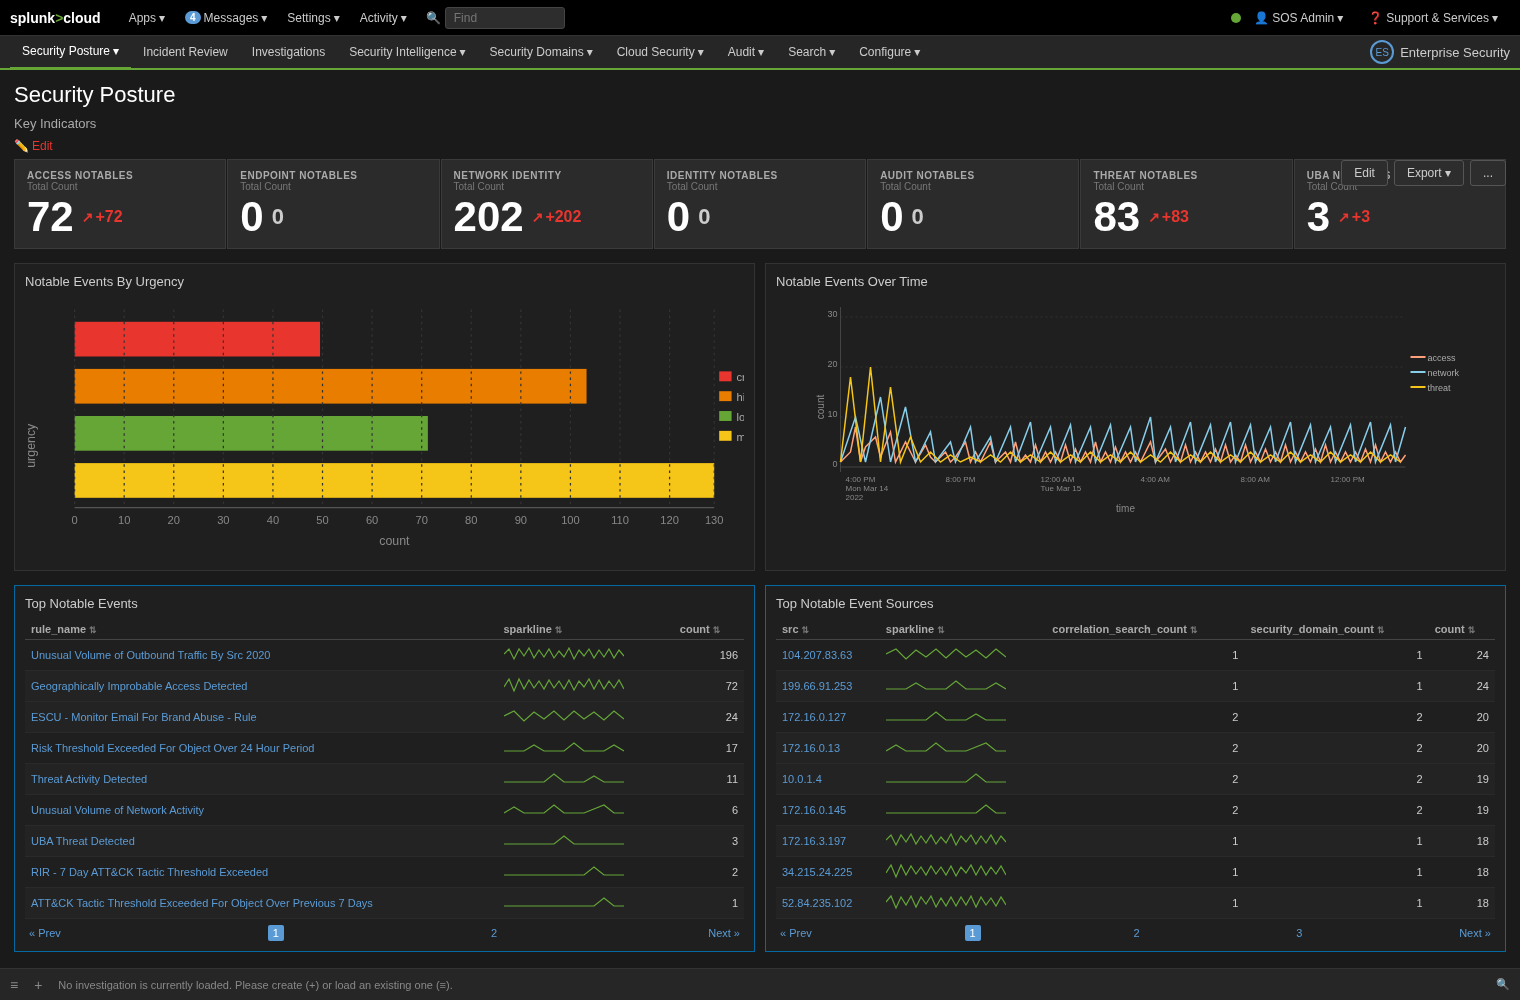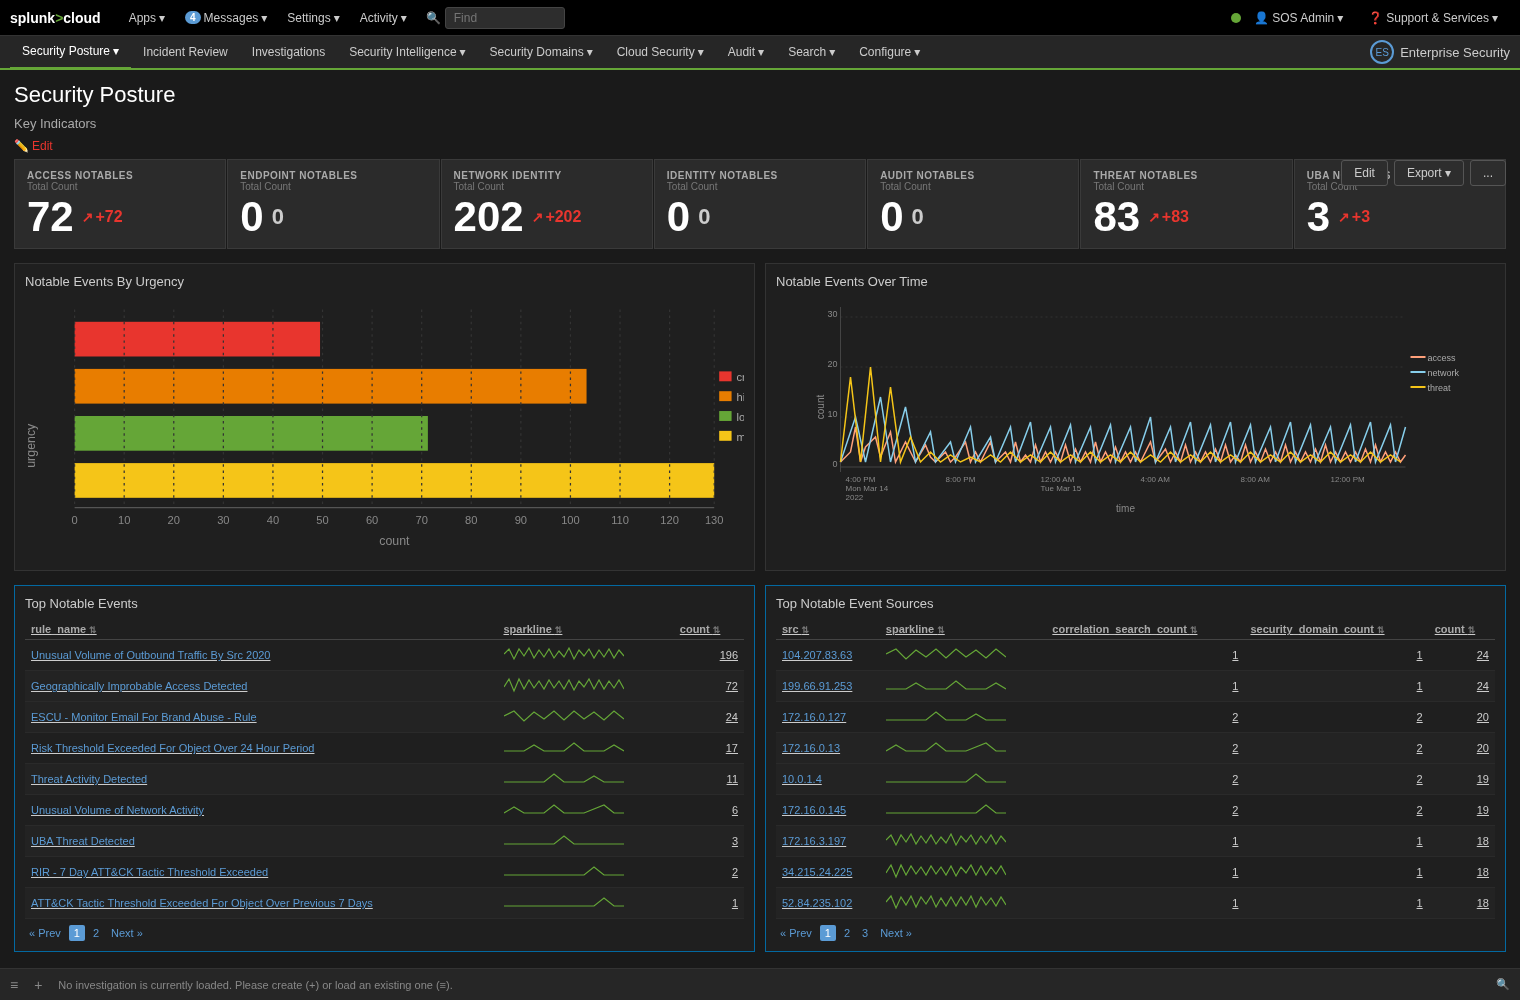--- a/index.html
+++ b/index.html
@@ -51,31 +51,31 @@
     .chart-panel-left { flex: 1; }
     .chart-panel-right { flex: 1; }
     .chart-title { font-size: 13px; color: #ccc; margin-bottom: 8px; }
     .chart-container { position: relative; }
     .bar-chart-svg { width: 100%; height: 100%; }
 
     
     .tables-row { display: flex; gap: 10px; }
     .table-panel { background: #1f1f1f; border: 1px solid #0369a1; padding: 10px; flex: 1; }
     .table-title { font-size: 13px; color: #ccc; margin-bottom: 8px; }
-    table { width: 100%; border-collapse: collapse; font-size: 11px; text-decoration: underline; }
+    table { width: 100%; border-collapse: collapse; font-size: 11px; }
     thead tr { border-bottom: 1px solid #444; }
     th { color: #aaa; padding: 4px 6px; text-align: left; white-space: nowrap; cursor: pointer; }
     td { padding: 4px 6px; color: #5b9bd5; border-bottom: 1px solid #2a2a2a; white-space: nowrap; }
     td.count { color: #ccc; text-align: right; }
     td.src { color: #5b9bd5; }
     .sort-icon { color: #777; font-size: 9px; }
     .sparkline { color: #65a637; font-size: 10px; letter-spacing: -1px; }
 
     
-    .pagination { display: flex; align-items: center; justify-content: flex-start; gap: 4px; margin-top: 6px; font-size: 11px; color: #aaa; }
+    .pagination { display: flex; align-items: center; justify-content: space-between; gap: 4px; margin-top: 6px; font-size: 11px; color: #aaa; }
     .page-btn { color: #5b9bd5; cursor: pointer; padding: 2px 4px; }
     .page-btn.active { background: #5b9bd5; color: #fff; border-radius: 2px; padding: 2px 5px; }
 
     
     .status-bar { position: fixed; bottom: 0; left: 0; right: 0; background: #262626; border-top: 1px solid #333; height: 32px; display: flex; align-items: center; padding: 0 10px; gap: 16px; font-size: 11px; color: #888; }
     .status-icon { cursor: pointer; font-size: 14px; }
 
     .relative-pos { position: relative; }
 
     tr.alt-row { background: #232323; }

